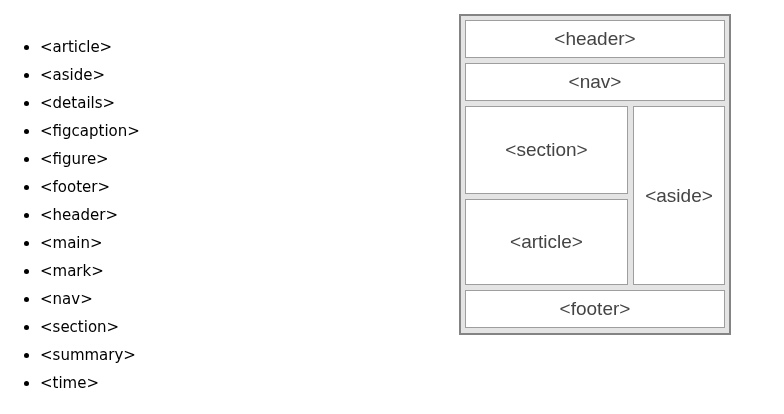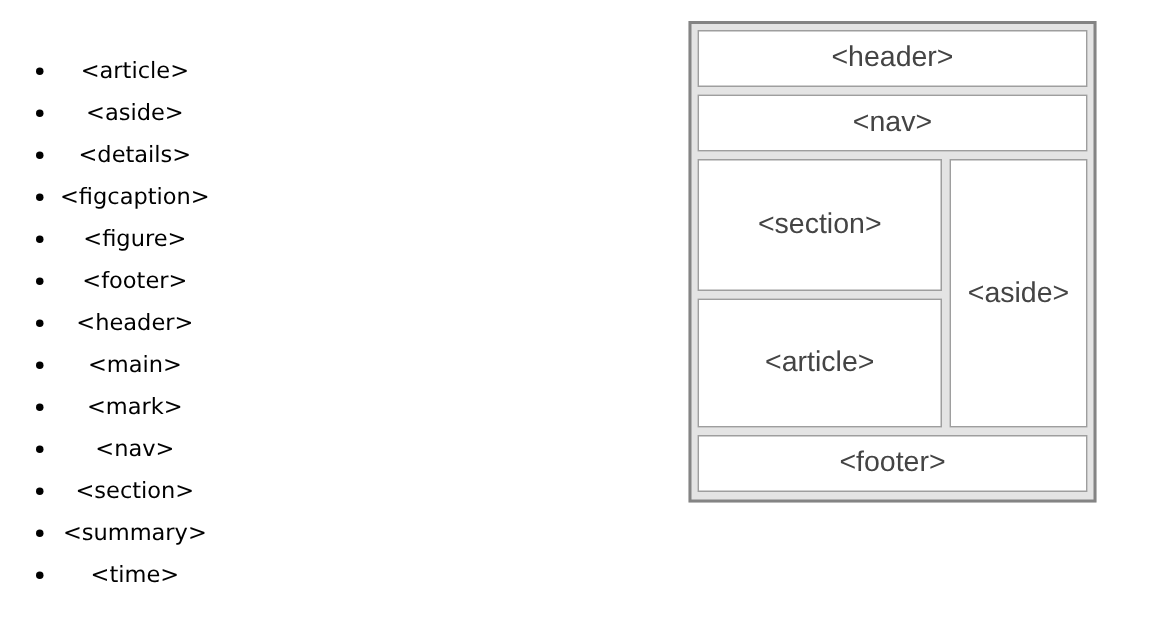--- a/index.html
+++ b/index.html
@@ -4,21 +4,21 @@
 <style>
   :root {
     --page-bg: #ffffff;
     --list-text: #000000;
     --diagram-outer-border: #848484;
     --diagram-gap-fill: #e4e4e4;
     --diagram-box-border: #9e9e9e;
     --diagram-box-fill: #ffffff;
     --diagram-label: #444444;
   }
-  * { box-sizing: border-box; text-align: center; }
+  * { box-sizing: border-box; }
   html, body { margin: 0; padding: 0; }
   body {
     width: 784px;
     height: 414px;
     background: var(--page-bg, #ffffff);
     position: relative;
     overflow: hidden;
     font-family: "DejaVu Sans", sans-serif;
   }
 

